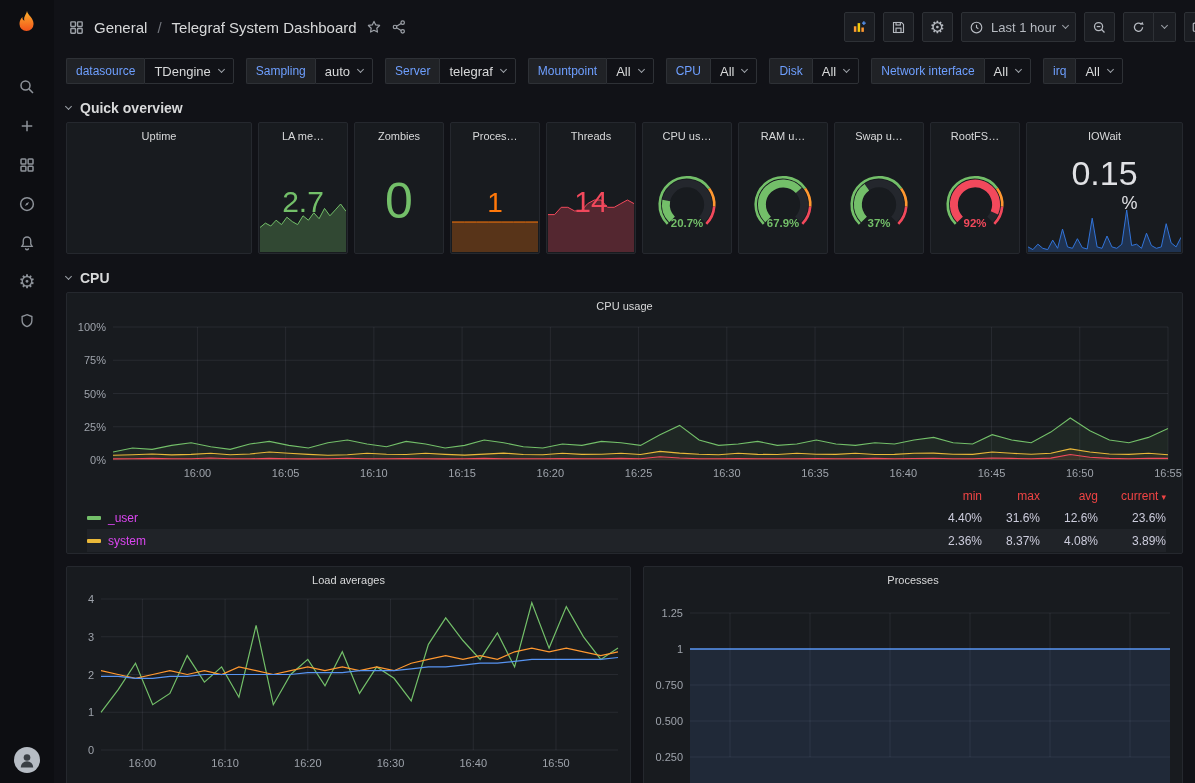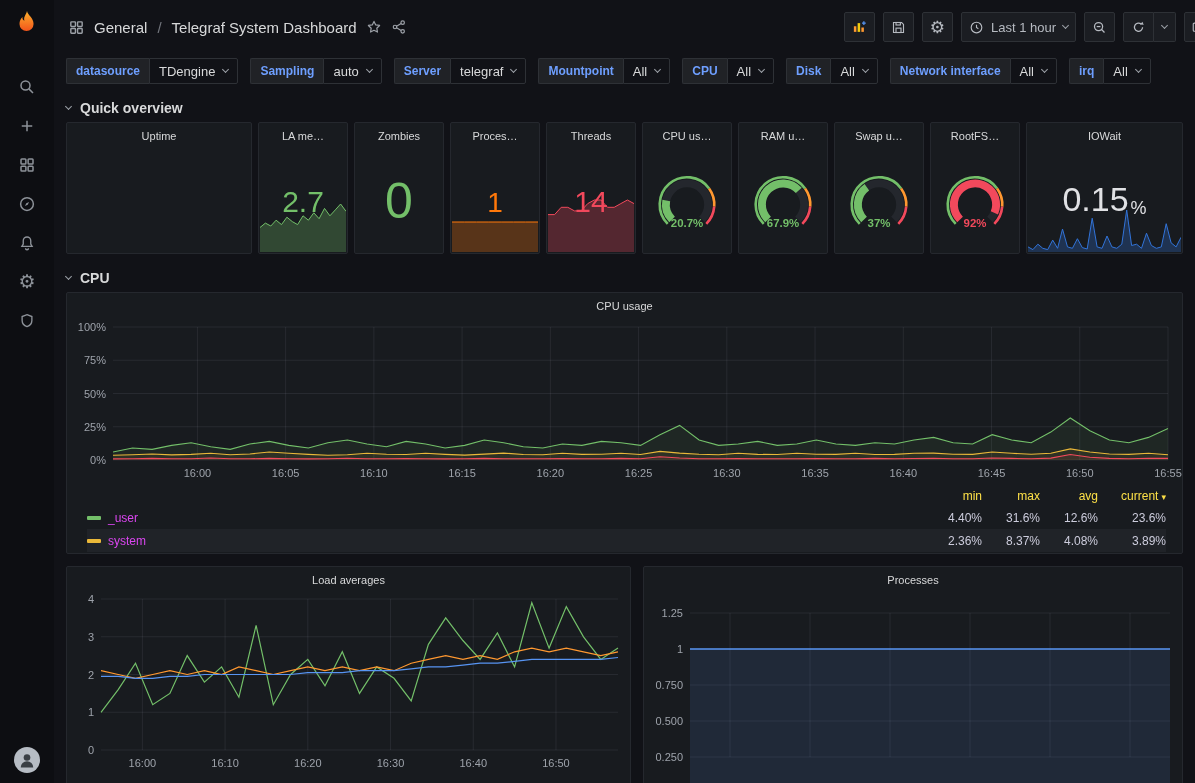--- a/index.html
+++ b/index.html
@@ -27,21 +27,21 @@
 .tb-btn svg{width:15px;height:15px}
 .tb-btn .glyph{font-size:17px;line-height:1}
 .split{display:flex}
 .split .tb-btn:first-child{border-radius:2px 0 0 2px}
 .split .tb-btn:last-child{border-left:none;border-radius:0 2px 2px 0;min-width:22px;padding:0 4px}
 .tv-partial{margin-right:-20px}
 .chev{width:5px;height:5px;border-right:1.5px solid #9da1a8;border-bottom:1.5px solid #9da1a8;transform:rotate(45deg);margin-top:-3px;display:inline-block}
 
 .subnav{display:flex;align-items:center;gap:12px;padding:4px 12px 8px;overflow:hidden}
 .var{display:flex;height:26px}
-.var-label{display:flex;align-items:center;padding:0 9px;background:#202226;color:#6e9fff;font-size:12px;font-weight:700;border:1px solid #2e3136;border-right:none;border-radius:2px 0 0 2px;white-space:nowrap}
+.var-label{display:flex;align-items:center;padding:0 9px;background:#202226;color:#6e9fff;font-size:12px;font-weight:400;border:1px solid #2e3136;border-right:none;border-radius:2px 0 0 2px;white-space:nowrap}
 .var-value{display:flex;align-items:center;gap:8px;padding:0 9px;background:#111217;border:1px solid #2e3136;border-radius:0 2px 2px 0;color:#d8d9da;font-size:13px;cursor:pointer;white-space:nowrap}
 
 .content{flex:1;padding:2px 12px 0;overflow:hidden}
 .row-head{display:flex;align-items:center;gap:9px;height:28px;color:#d8d9da;font-size:14px;font-weight:700;cursor:pointer}
 .stat-row{display:flex;gap:6px;height:132px;margin-bottom:10px}
 .panel{background:#181b1f;border:1px solid #25282e;border-radius:2px;position:relative;overflow:hidden}
 .p-title{height:26px;display:flex;align-items:center;justify-content:center;font-size:11px;font-weight:500;color:#d8d9da;white-space:nowrap;overflow:hidden;cursor:pointer;flex-shrink:0}
 .stat{display:flex;flex-direction:column;align-items:center}
 .p-uptime{width:186px}.p-sm{width:90px}.p-iowait{flex:1}
 .stat-val{flex:1;display:flex;align-items:baseline;justify-content:center;font-weight:500}
@@ -58,21 +58,21 @@
 .chart{width:100%;position:relative;cursor:crosshair}
 .cpu-chart{height:165px}
 .legend{flex:1;padding:2px 16px 0 20px;overflow:hidden}
 .lrow{display:flex;align-items:center;height:23px;font-size:12px}
 .lhead{height:20px}
 .lrow.hl{background:rgba(204,204,220,0.05)}
 .lname{flex:1;display:flex;align-items:center;gap:7px;color:#d946ef;cursor:pointer}
 .swatch{width:14px;height:4px;border-radius:1px;display:inline-block}
 .lcell{width:58px;text-align:right;color:#ccccdc}
 .lcell.cur{width:68px}
-.lh{color:#fde047;font-weight:500;cursor:pointer}
+.lh{color:#ef4444;font-weight:500;cursor:pointer}
 .sort::after{content:"\25BE";margin-left:3px;font-size:9px}
 
 .bottom-row{display:flex;gap:12px;height:240px}
 .p-load{width:565px;display:flex;flex-direction:column}
 .p-proc{flex:1;display:flex;flex-direction:column}
 .load-chart{height:185px}
 .proc-chart{height:200px}
 svg text.tick{font:11px "Liberation Sans",sans-serif;fill:#9ea3ab}
 svg text.gtext{font:700 13px "Liberation Sans",sans-serif}
 </style>
@@ -383,21 +383,21 @@
                 <path d="M 75.08 18.78 A 31 31 0 0 1 80.90 39.43" stroke="#ff9830" stroke-width="3" fill="none"></path>
                 <path d="M 80.90 39.43 A 31 31 0 0 1 71.92 58.92" stroke="#f2495c" stroke-width="3" fill="none"></path>
                 <path d="M 33.03 53.97 A 24 24 0 1 1 66.97 53.97" stroke="#24272d" stroke-width="9" fill="none"></path>
                 <path d="M 33.03 53.97 A 24 24 0 1 1 72.03 46.53" stroke="#f2495c" stroke-width="9" fill="none"></path>
                 <text x="50" y="62" text-anchor="middle" class="gtext" fill="#f2495c">92%</text>
               </svg>
             </div>
         </div>
         <div class="panel p-iowait stat">
           <div class="p-title">IOWait</div>
-          <div class="stat-val pad-spark" style="color: rgb(224, 225, 228);">
+          <div class="stat-val pad-spark" style="color: rgb(224, 225, 228); flex-direction: column;">
               <span class="v34">0.15</span>
               <span class="u18">%</span>
             </div>
           <div class="spark h46"><svg width="153" height="46">
                 <polygon points="0.0,40.9 4.9,43.6 9.9,38.2 14.8,42.3 19.7,43.6 24.7,34.1 29.6,42.3 34.5,23.1 39.5,40.9 44.4,42.3 49.4,32.7 54.3,41.6 59.2,43.0 64.2,12.2 69.1,40.9 74.0,42.3 79.0,30.0 83.9,40.9 88.8,42.3 93.8,38.2 98.7,4.0 103.6,39.5 108.6,38.2 113.5,42.3 118.5,27.2 123.4,39.5 128.3,42.3 133.3,40.9 138.2,17.7 143.1,36.8 148.1,40.9 153.0,31.3 153,46 0,46" fill="#3274d9" fill-opacity="0.28"></polygon>
                 <polyline points="0.0,40.9 4.9,43.6 9.9,38.2 14.8,42.3 19.7,43.6 24.7,34.1 29.6,42.3 34.5,23.1 39.5,40.9 44.4,42.3 49.4,32.7 54.3,41.6 59.2,43.0 64.2,12.2 69.1,40.9 74.0,42.3 79.0,30.0 83.9,40.9 88.8,42.3 93.8,38.2 98.7,4.0 103.6,39.5 108.6,38.2 113.5,42.3 118.5,27.2 123.4,39.5 128.3,42.3 133.3,40.9 138.2,17.7 143.1,36.8 148.1,40.9 153.0,31.3" fill="none" stroke="#3274d9" stroke-width="1"></polyline>
               </svg></div>
         </div>
       </div>
 

